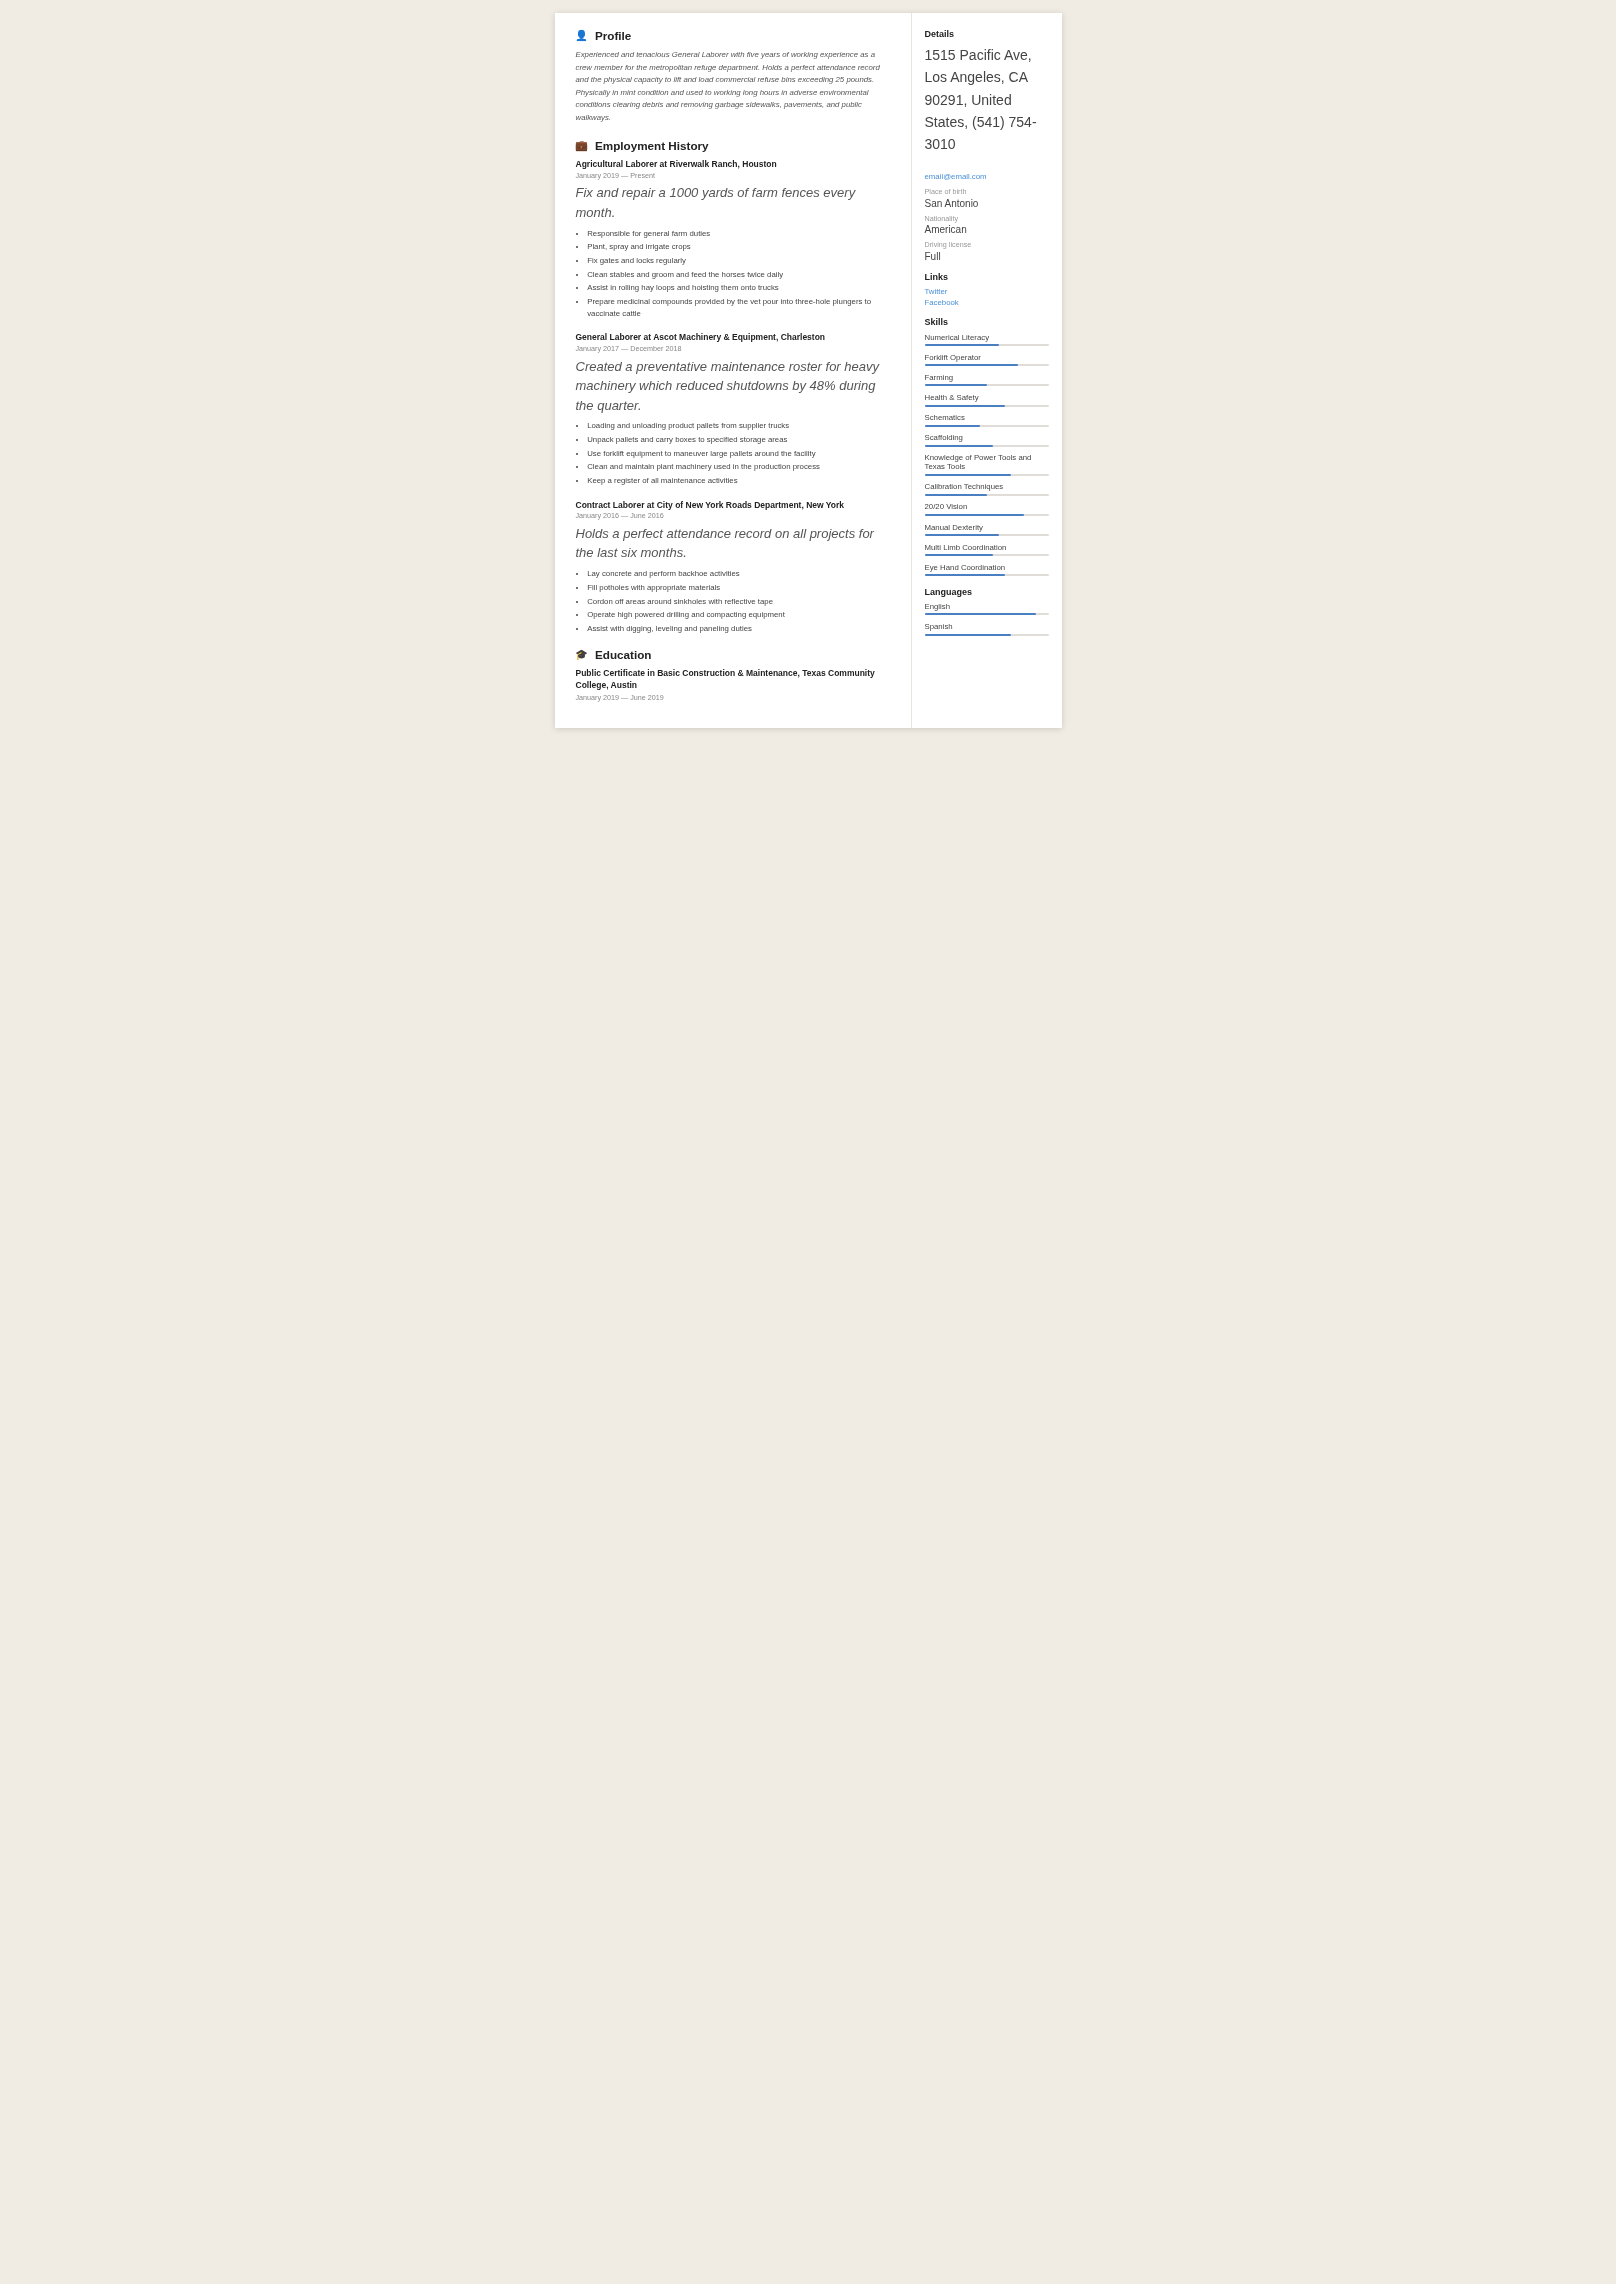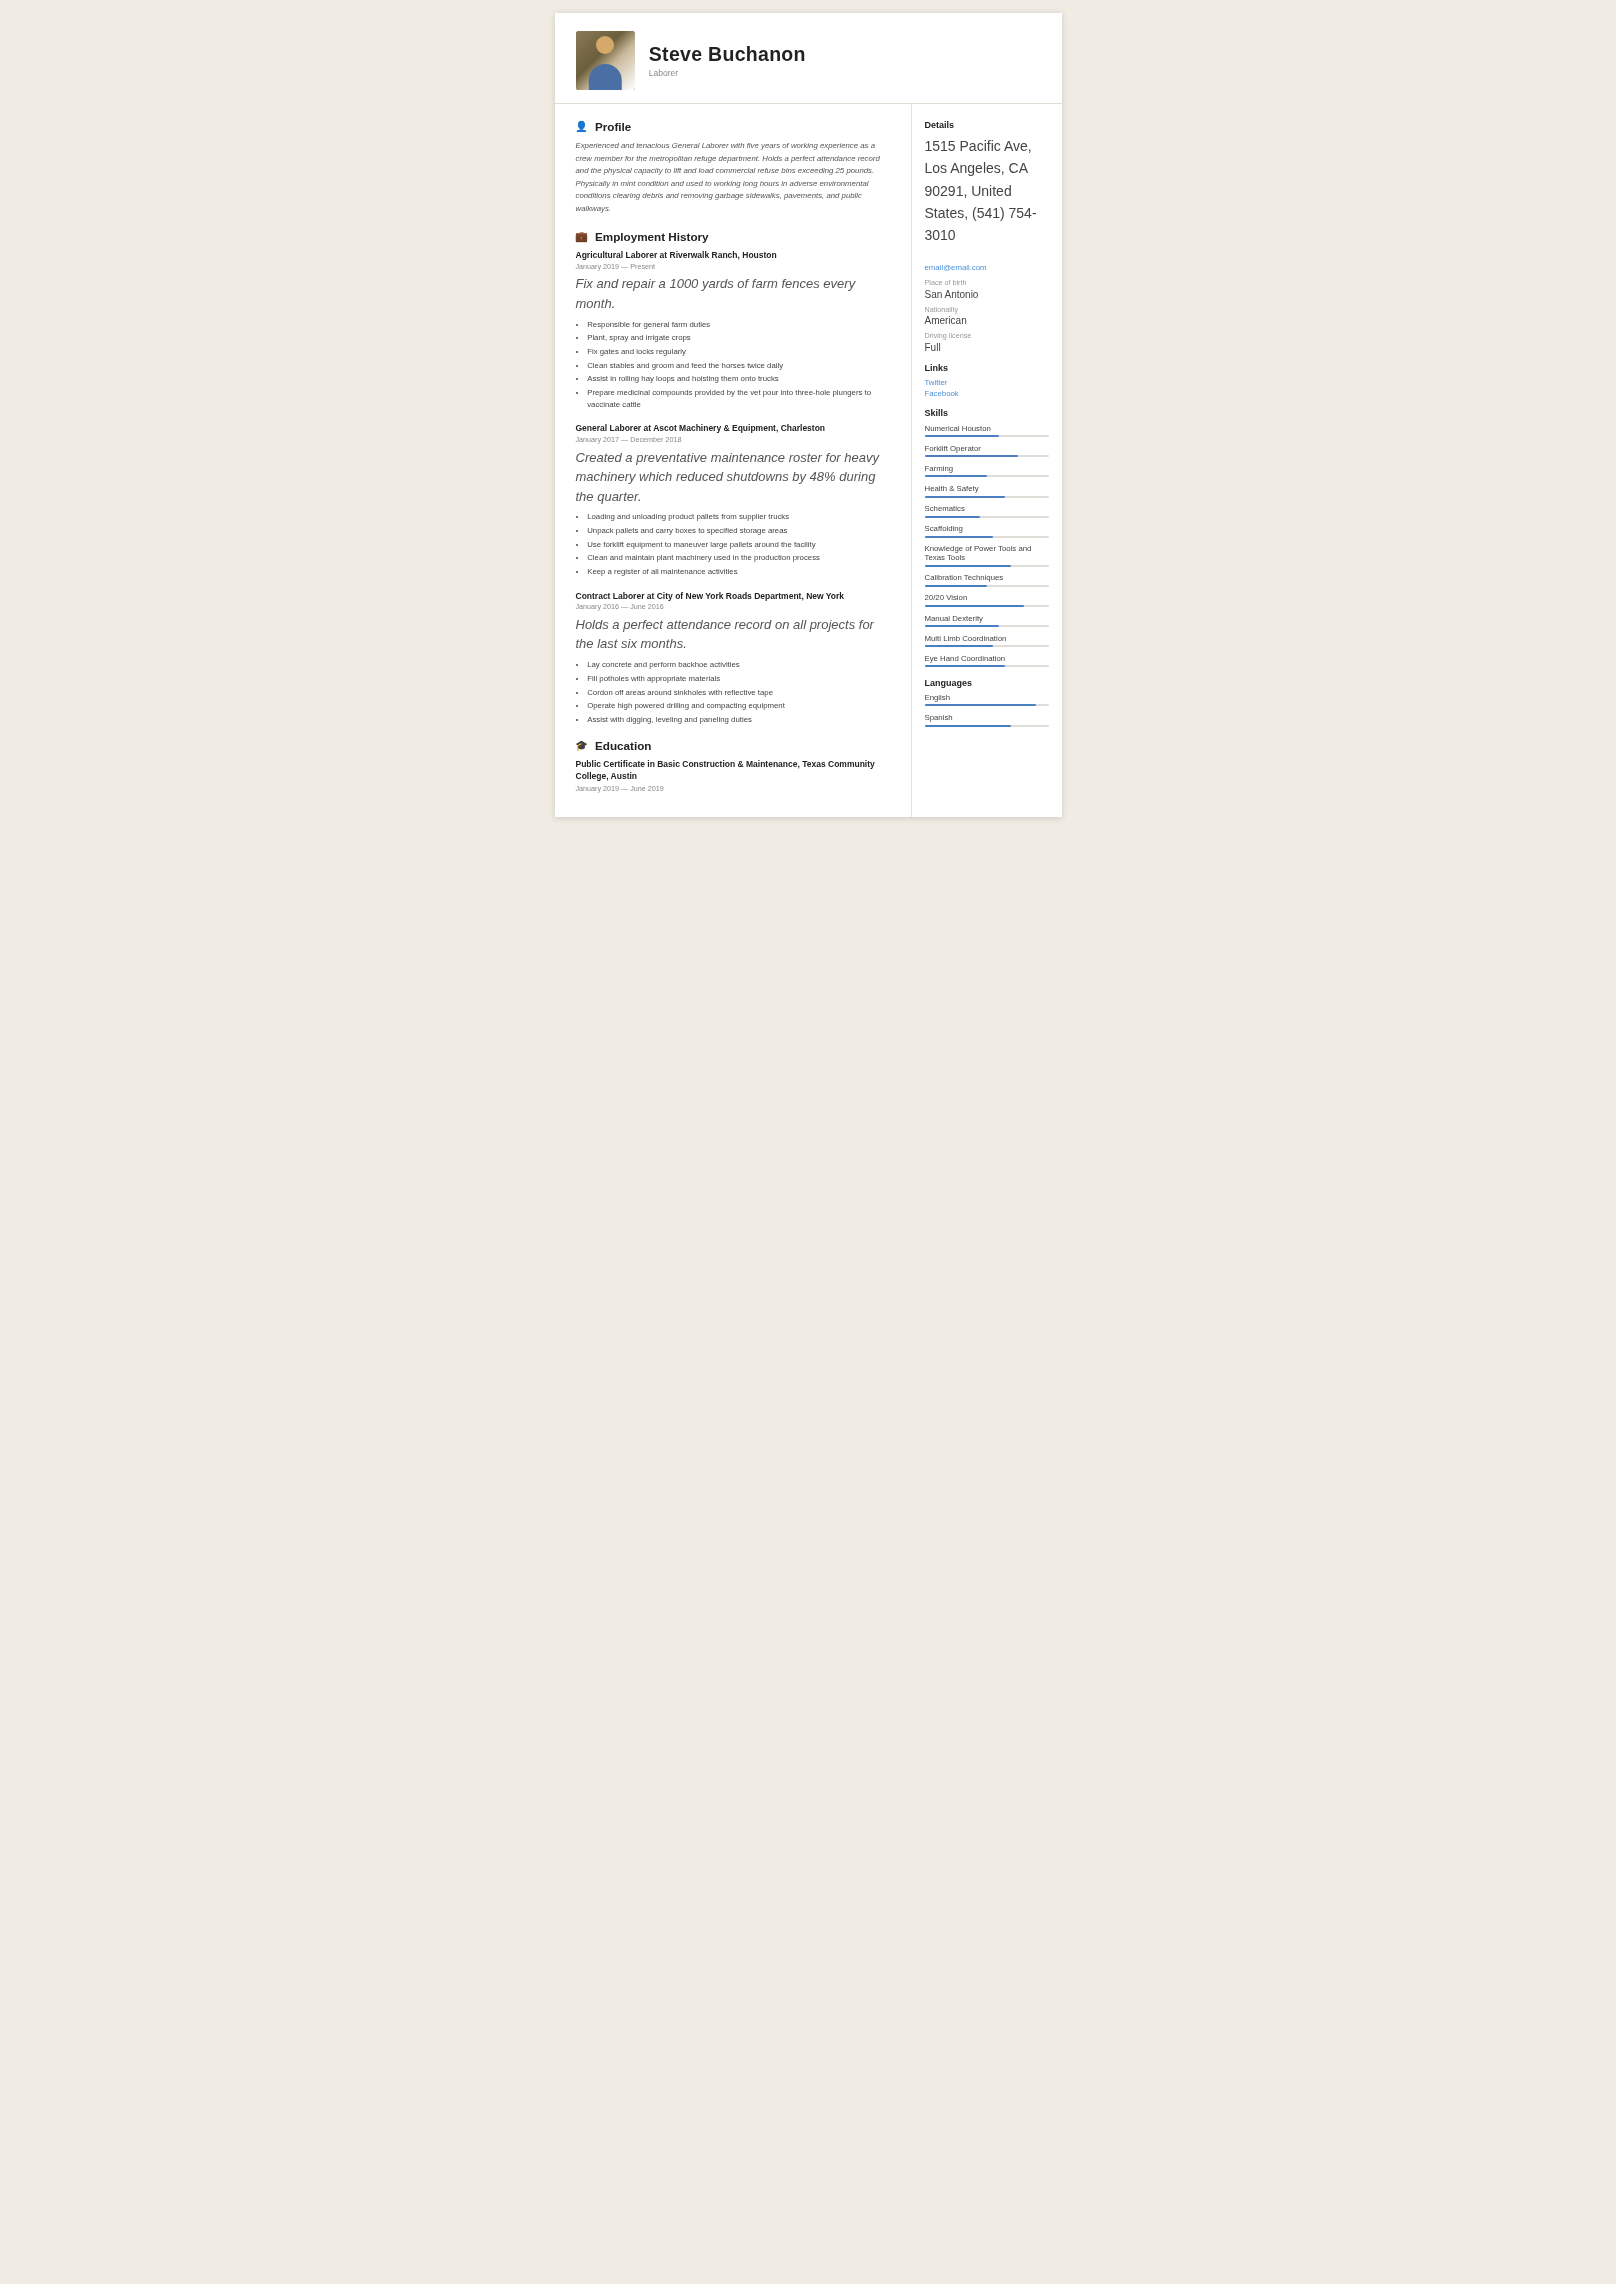--- a/index.html
+++ b/index.html
@@ -232,29 +232,20 @@
       font-size: 7.8px;
       color: #444;
       margin-bottom: 2.6px;
     }
   </style>
 </head>
 <body>
 
 <div class="resume-container">
 
-  <div class="header">
-    <div class="header-photo">
-      <div class="header-photo-placeholder"></div>
-    </div>
-    <div class="header-info">
-      <div class="header-name">Steve  Buchanon</div>
-      <div class="header-title">Laborer</div>
-    </div>
-  </div>
 
   <div class="main-layout">
 
     <div class="left-col">
 
       <div class="section-header">
         <span class="section-icon">👤</span>
         <span class="section-title">Profile</span>
       </div>
       <p class="profile-text">Experienced and tenacious General Laborer with five years of working experience as a crew member for the metropolitan refuge department. Holds a perfect attendance record and the physical capacity to lift and load commercial refuse bins exceeding 25 pounds. Physically in mint condition and used to working long hours in adverse environmental conditions clearing debris and removing garbage sidewalks, pavements, and public walkways.</p>
@@ -331,21 +322,21 @@
 
       <div class="right-section-title" style="margin-top:10.4px;">Links</div>
       <div id="links-container">
           <span class="link-item">Twitter</span>
           <span class="link-item">Facebook</span>
         </div>
 
       <div class="right-section-title" style="margin-top:10.4px;">Skills</div>
       <div id="skills-container">
           <div class="skill-item">
-            <div class="skill-name">Numerical Houston</div>
+            <div class="skill-name">Numerical Literacy</div>
             <div class="skill-bar-bg">
               <div class="skill-bar-fill" style="width: 60%;"></div>
             </div>
           </div>
           <div class="skill-item">
             <div class="skill-name">Forklift Operator</div>
             <div class="skill-bar-bg">
               <div class="skill-bar-fill" style="width: 75%;"></div>
             </div>
           </div>

